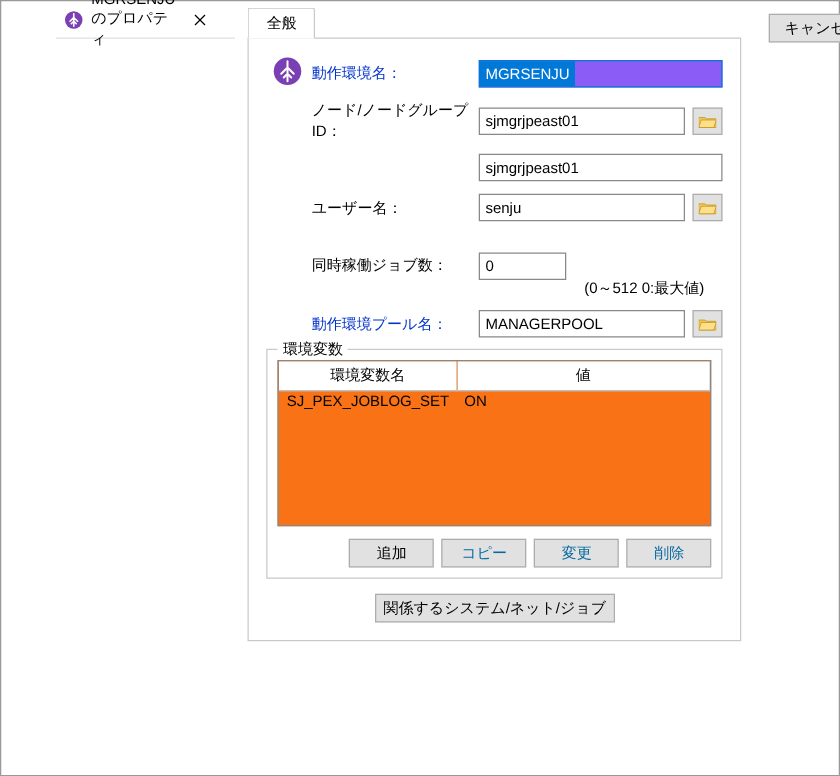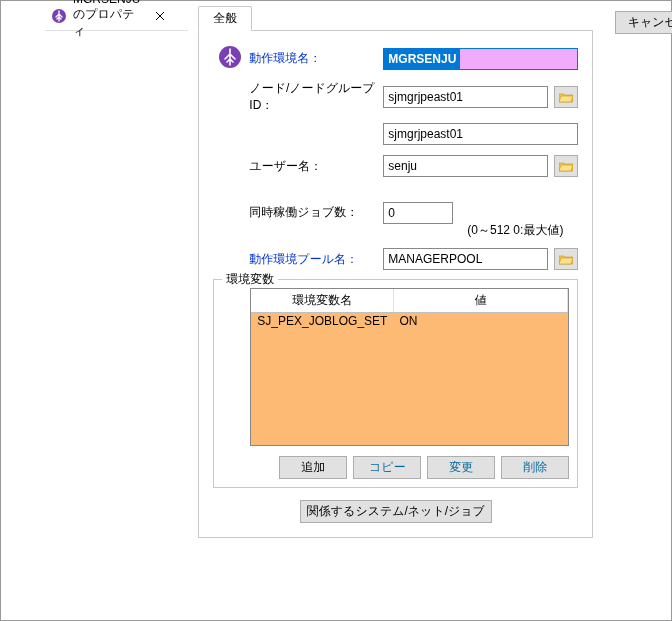--- a/index.html
+++ b/index.html
@@ -106,24 +106,23 @@
     color: #fff;
     display: inline-block;
     padding: 3px 4px 3px 4px;
     height: 20px;
     line-height: 14px;
   }
   .hl-wrap {
     flex: 1;
     height: 22px;
     border: 1px solid #0078d7;
-    background: #f0abfc;
+    background: #8b5cf6;
     display: flex;
     align-items: center;
-    font-weight: bold;
   }
 
   .browse-btn {
     width: 24px; height: 22px;
     border: 1px solid #adadad;
     background: #e1e1e1;
     display: inline-flex; align-items: center; justify-content: center;
     cursor: pointer;
   }
   .folder-svg { width: 14px; height: 11px; }
@@ -141,24 +140,23 @@
     position: absolute;
     top: -9px;
     left: 8px;
     background: #fff;
     padding: 0 4px;
     font-size: 12px;
   }
 
   .varlist {
     border: 1px solid #888;
-    height: 158px;
+    height: 133px;
     overflow: auto;
-    background: #fdba74;
-    margin-left: 28px;
+    background: #f97316;
   }
   .varlist table { width: 100%; border-collapse: collapse; }
   .varlist th {
     font-weight: normal;
     text-align: center;
     background: #fff;
     border-bottom: 1px solid #c0c0c0;
     border-right: 1px solid #e0e0e0;
     padding: 3px 6px;
     position: sticky; top: 0;

